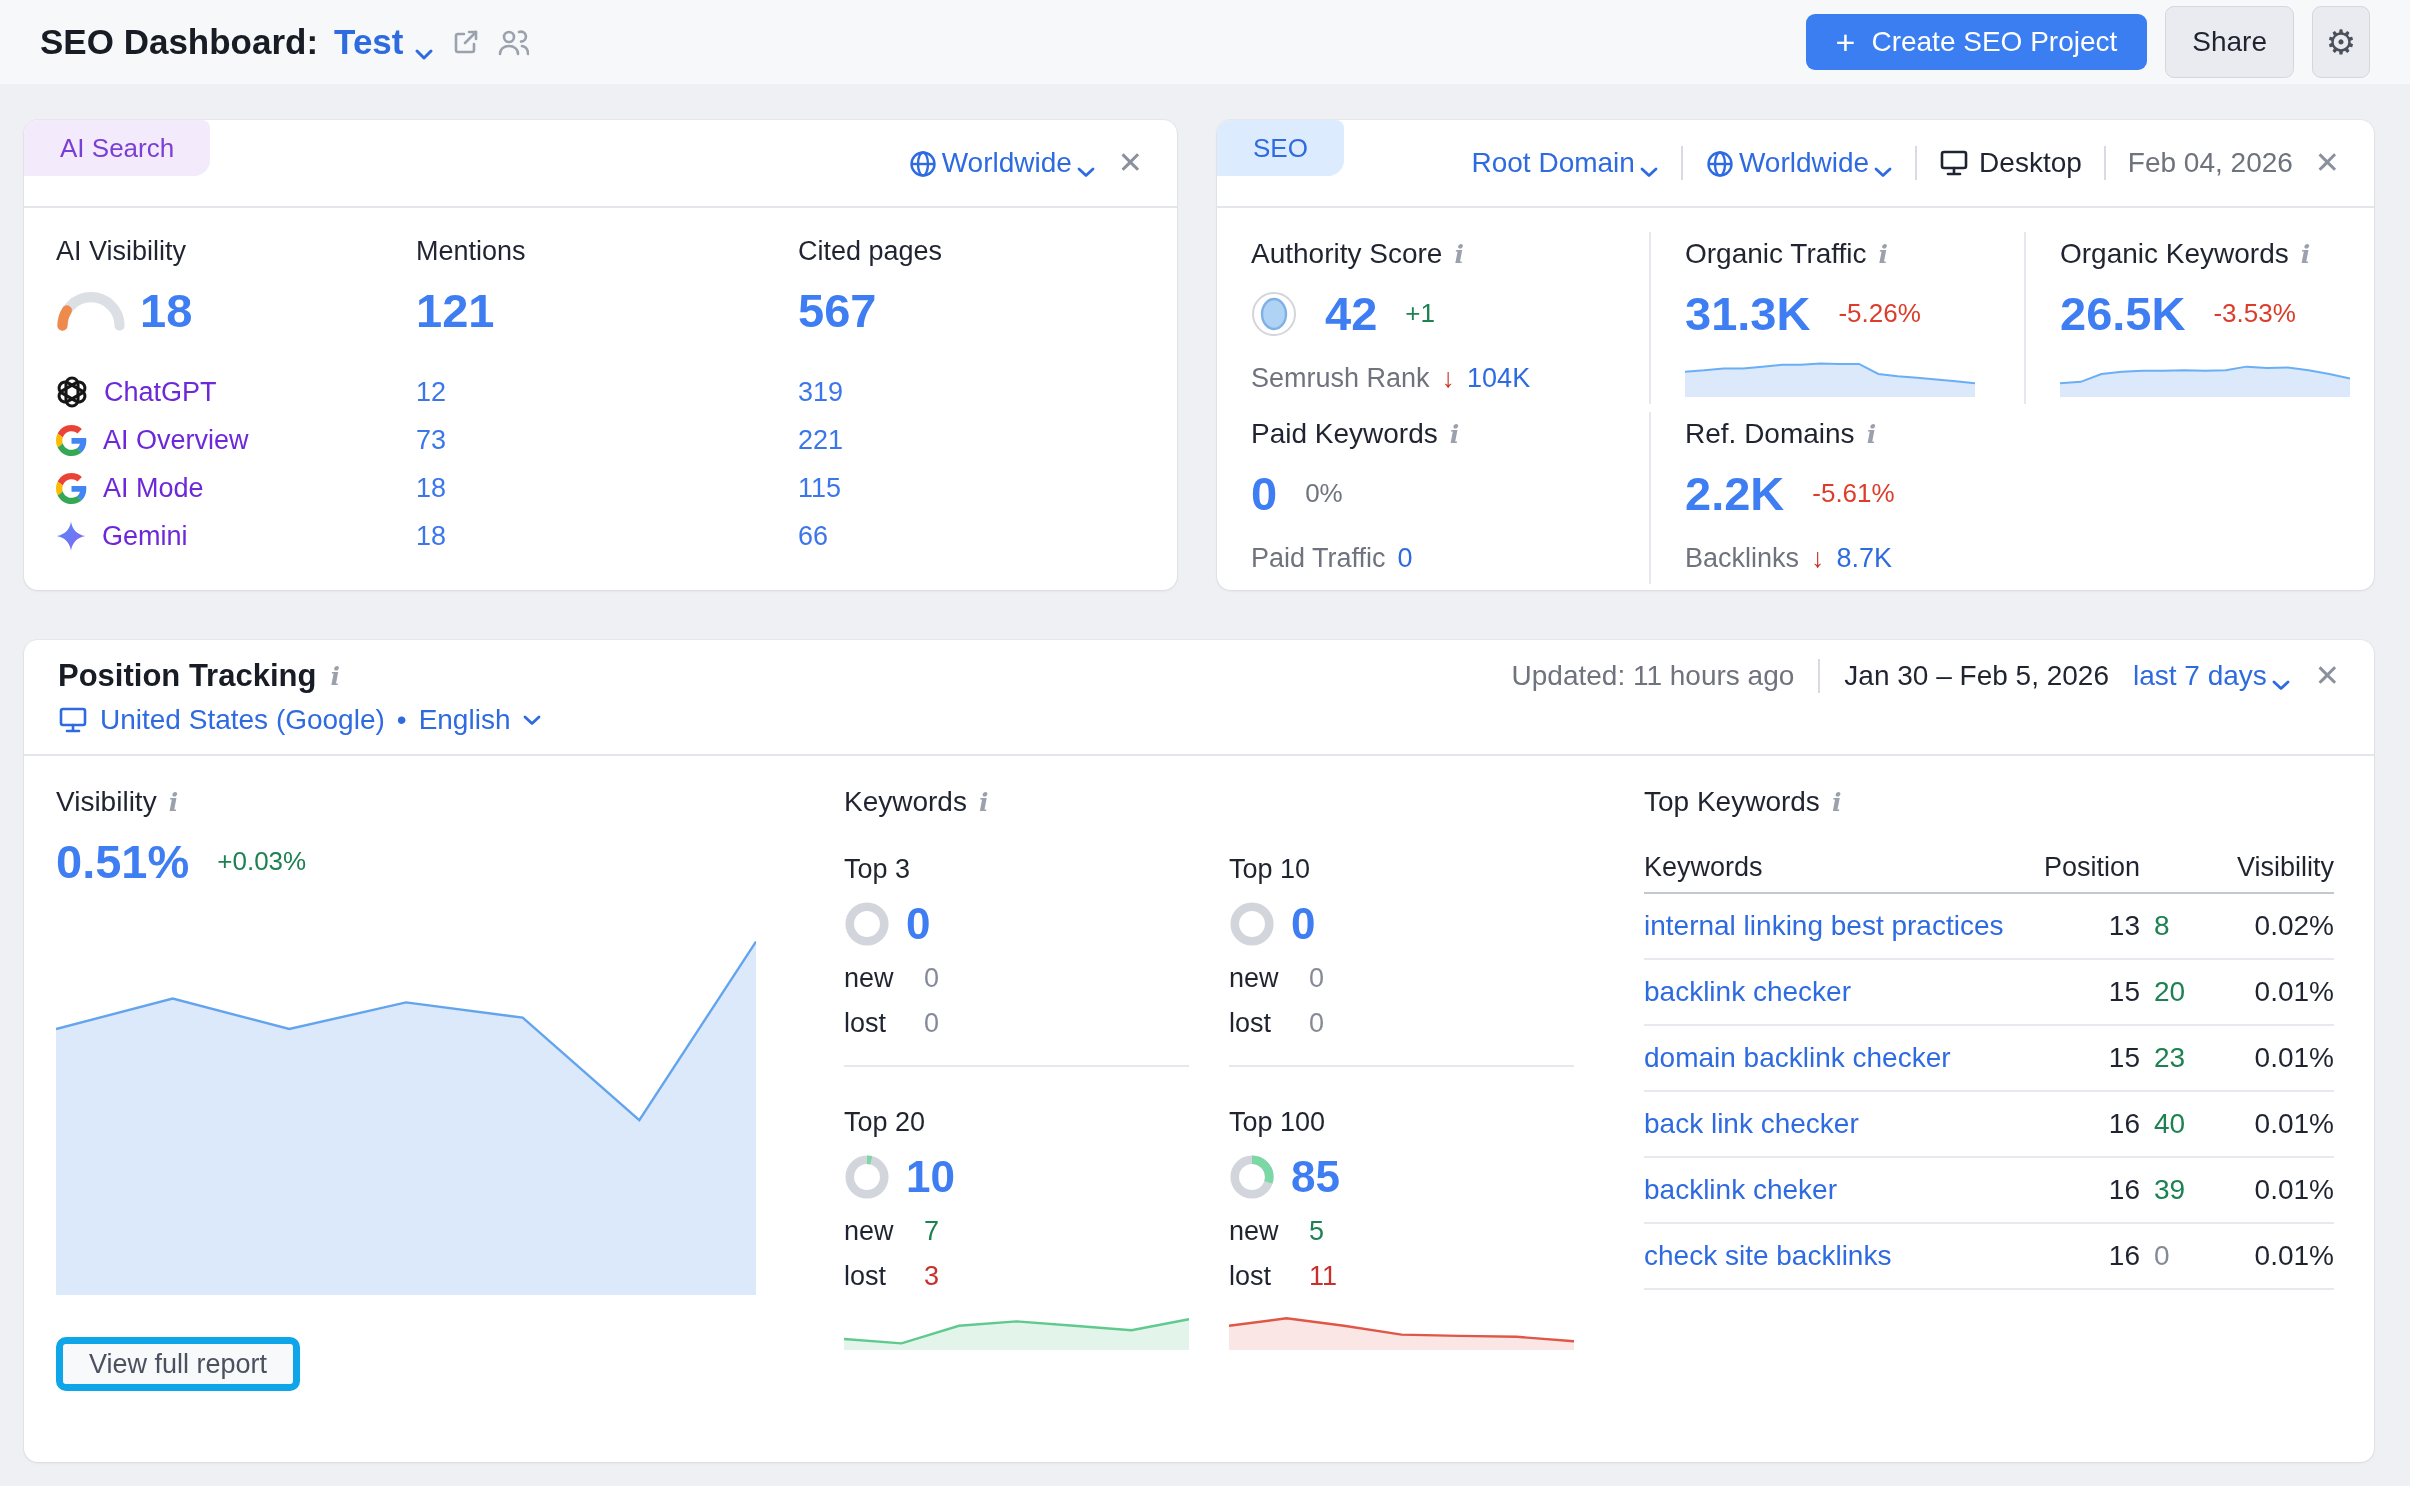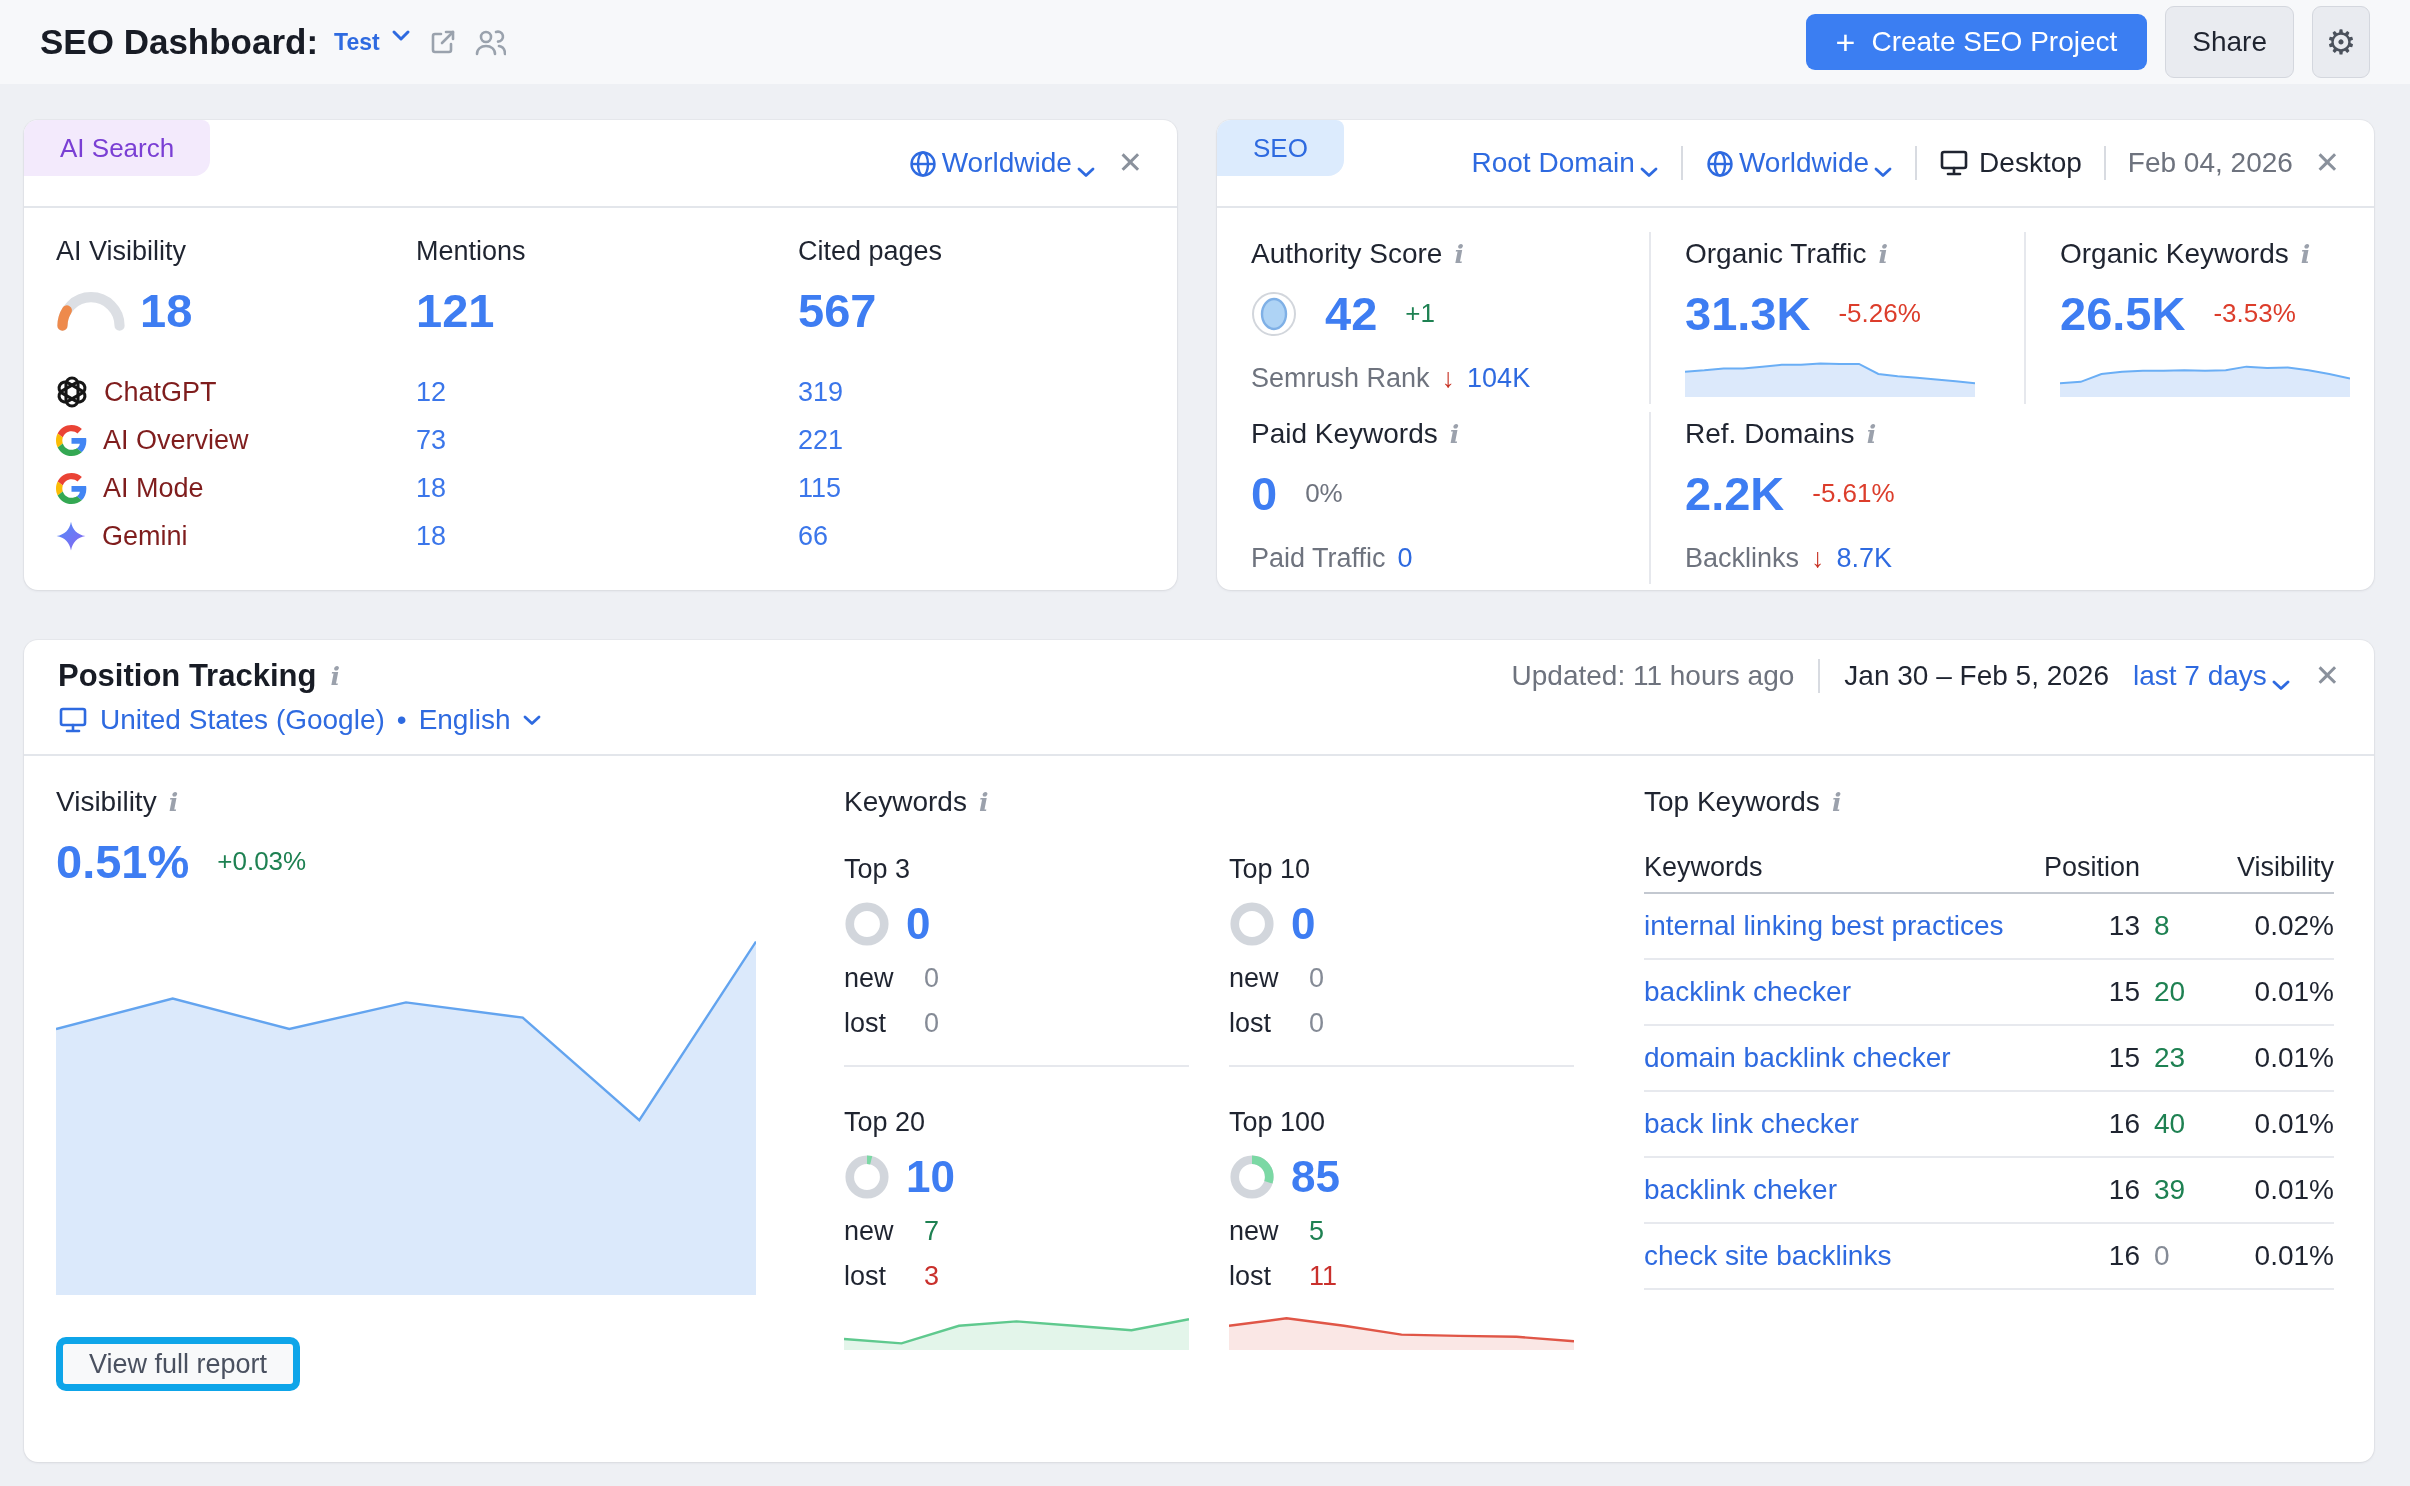--- a/index.html
+++ b/index.html
@@ -9,21 +9,21 @@
     background:#eef0f4;
     color:#181c25;
     overflow:hidden;
     -webkit-font-smoothing:antialiased;
   }
   .topbar {
     height:84px; background:#f7f8fa;
     display:flex; align-items:center; padding:0 40px; gap:16px;
   }
   .page-title { font-size:35px; font-weight:bold; color:#181c25; }
-  .project-name { font-size:23px; font-weight:bold; color:#2e6ae0; display:flex; align-items:flex-start; gap:10px; cursor:pointer; }
+  .project-name { font-size:35px; font-weight:bold; color:#2e6ae0; display:flex; align-items:flex-end; gap:10px; cursor:pointer; }
   .hd-icon { color:#9aa2ad; display:flex; align-items:center; }
   .topbar-right { margin-left:auto; display:flex; align-items:center; gap:18px; }
   .btn-primary {
     background:#3b7ef2; color:#fff; border:none; border-radius:9px;
     height:56px; padding:0 30px; font-size:28px; font-family:inherit;
     display:flex; align-items:center; gap:16px; cursor:pointer; font-weight:400;
   }
   .btn-primary .plus { font-size:34px; font-weight:400; line-height:1; }
   .btn-gray {
     background:#e9ebf0; color:#1f2430; border:1px solid #d4d7de; border-radius:9px;
@@ -61,21 +61,21 @@
   .device { display:flex; align-items:center; gap:10px; font-size:28px; color:#1f2430; cursor:pointer; }
 
   
   .ai-grid {
     display:grid; grid-template-columns:360px 382px 1fr;
     padding:28px 40px 0 32px; row-gap:0;
   }
   .col-label { font-size:27px; color:#1f2430; padding-bottom:16px; }
   .big-num { font-size:47px; font-weight:bold; color:#3e7df2; }
   .total-cell { padding-bottom:30px; display:flex; align-items:center; gap:14px; }
-  .engine-cell { height:48px; display:flex; align-items:center; gap:16px; font-size:27px; color:#7f1d1d; }
+  .engine-cell { height:48px; display:flex; align-items:center; gap:16px; font-size:27px; color:#6d28d9; }
   .engine-val { height:48px; display:flex; align-items:center; font-size:27px; color:#3b76ea; }
 
   
   .seo-grid { display:grid; grid-template-columns:398px 375px 1fr; padding:24px 36px 0 34px; }
   .seo-grid2 { display:grid; grid-template-columns:398px 1fr; padding:8px 36px 0 34px; }
   .seo-cell { padding-top:6px; min-height:172px; }
   .bl { border-left:2px solid #e6e8ed; padding-left:34px; }
   .metric-label { font-size:28px; color:#1f2430; display:flex; align-items:center; gap:12px; }
   .info-i { font-family:"DejaVu Serif", serif; font-style:italic; font-weight:bold; font-size:25px; color:#9ba1ac; cursor:pointer; }
   .metric-val-row { display:flex; align-items:center; gap:28px; margin-top:16px; }

